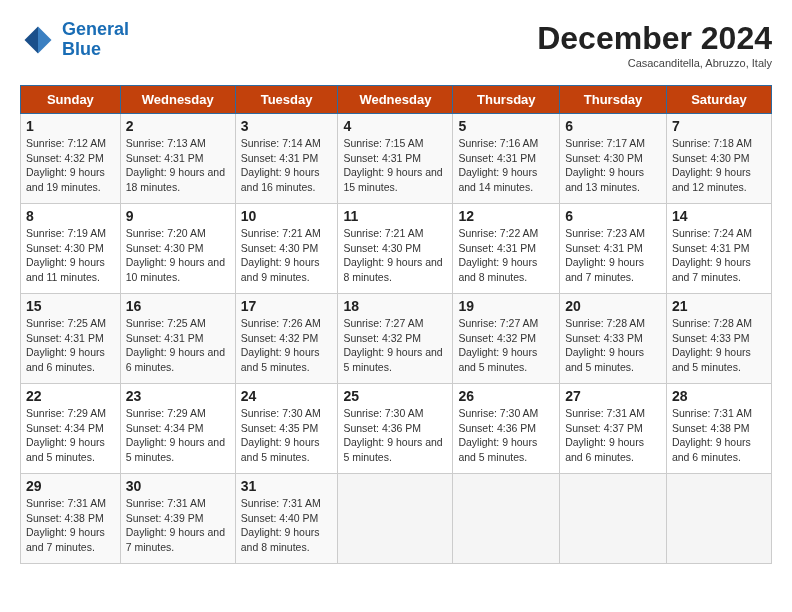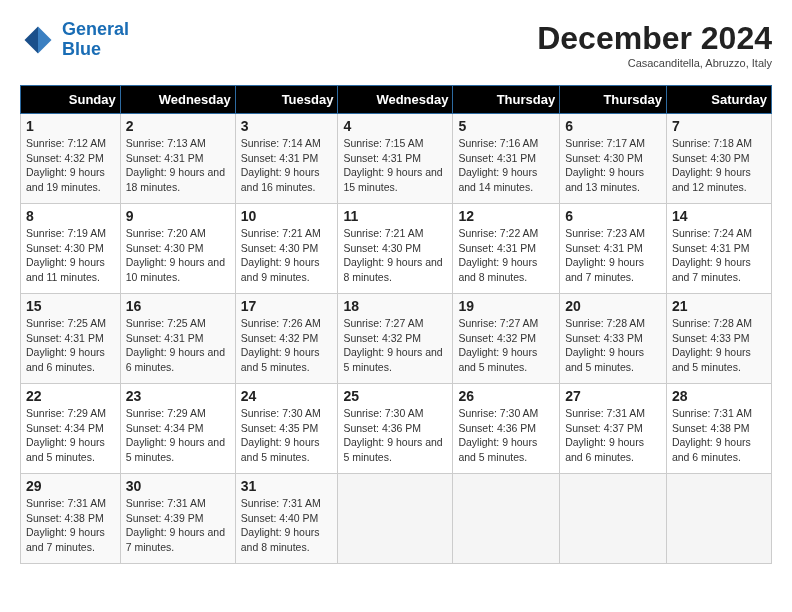--- a/index.html
+++ b/index.html
@@ -45,24 +45,24 @@
     .location {
       font-size: 11px;
       color: #444;
     }
     table {
       width: 100%;
       border-collapse: collapse;
       font-size: 11px;
     }
     thead th {
-      background: #000000;
+      background: #c2410c;
       color: #fff;
       padding: 6px 4px;
-      text-align: right;
+      text-align: center;
       font-size: 13px;
       font-weight: bold;
       border: 1px solid #2d6aa0;
     }
     tbody tr {
       vertical-align: top;
     }
     tbody td {
       border: 1px solid #ccc;
       padding: 4px 5px;

